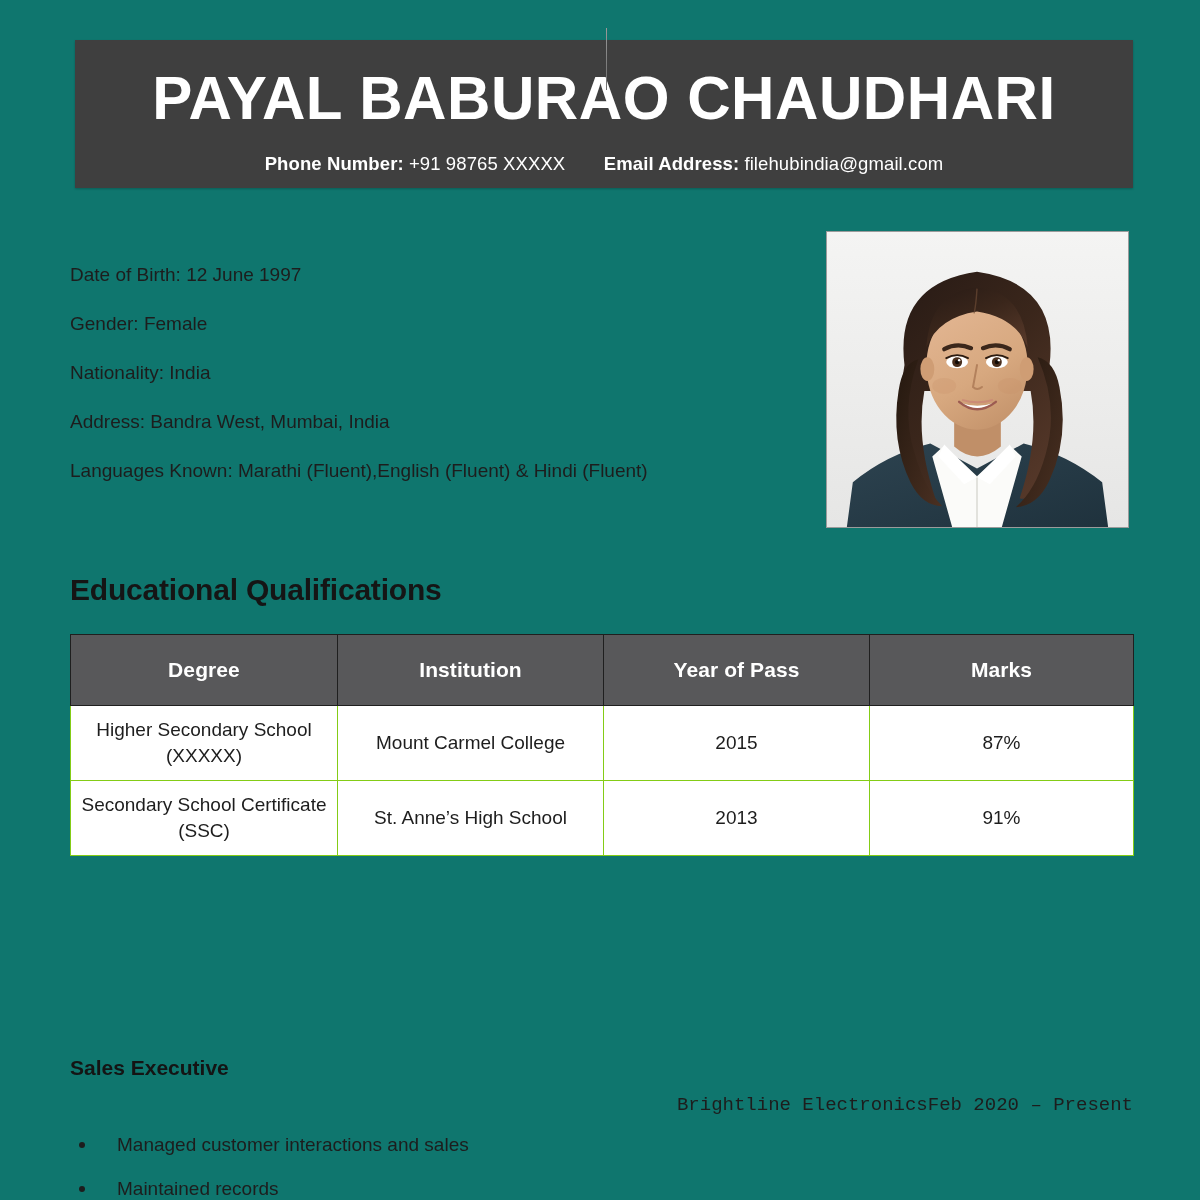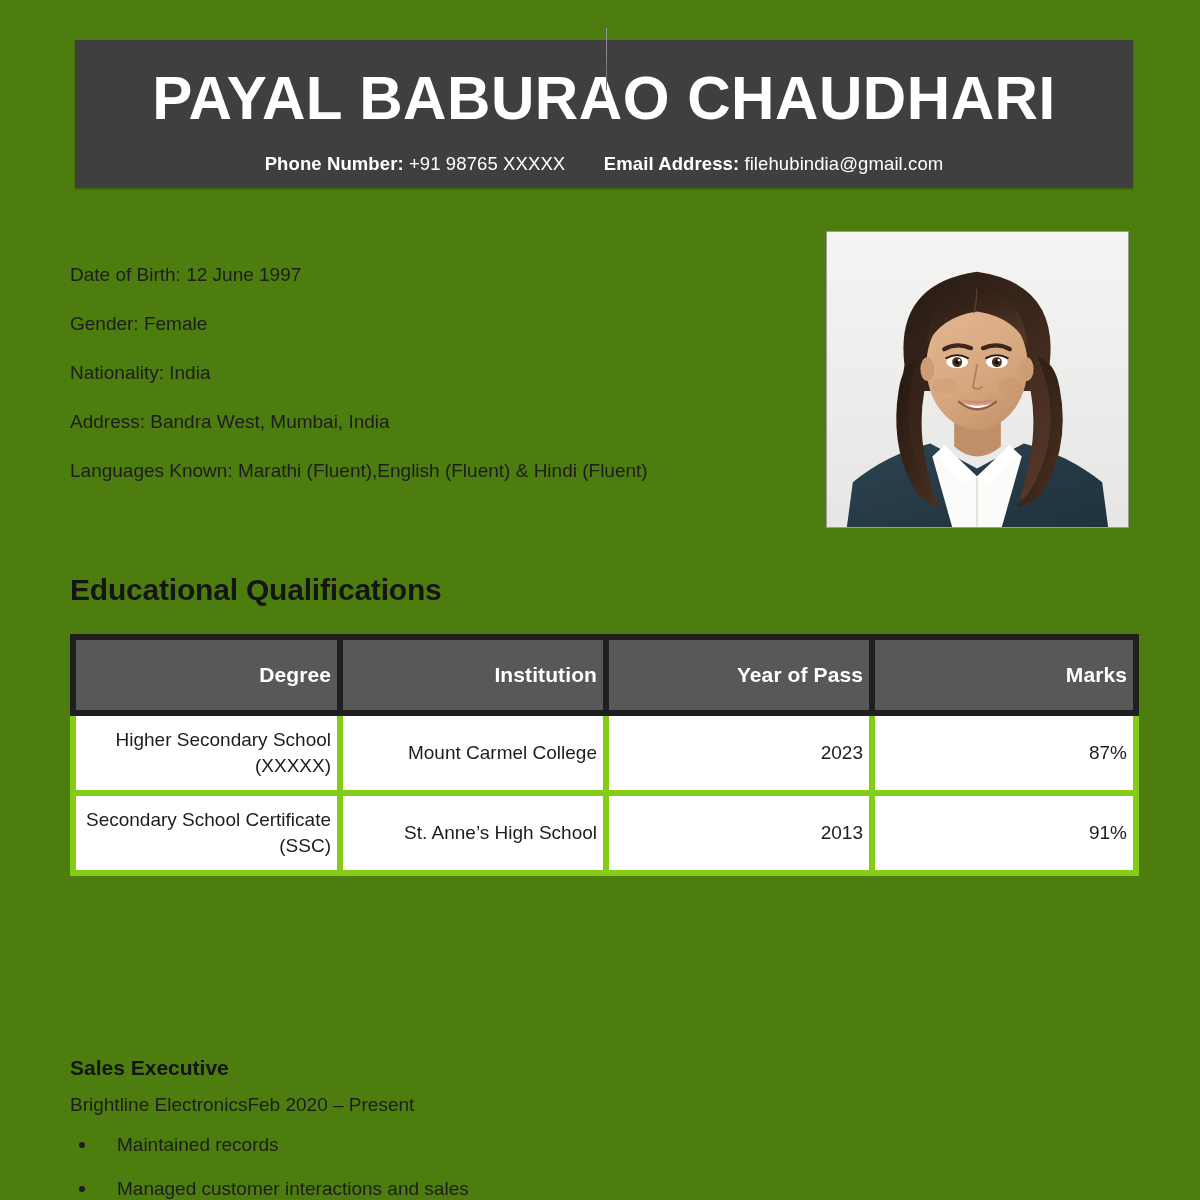--- a/index.html
+++ b/index.html
@@ -14,21 +14,21 @@
     position: relative;
     overflow: hidden;
     font-family: "Liberation Sans", "DejaVu Sans", sans-serif;
     color: #1a1a1a;
     -webkit-font-smoothing: antialiased;
   }
 
   .page {
     position: absolute;
     inset: 0;
-    background: #4d7c0f;
+    background: #0f766e;
   }
 
   
   .doc-caret {
     position: absolute;
     left: 606px;
     top: 28px;
     width: 1px;
     height: 62px;
     background: linear-gradient(to bottom, #9a9a9a 0%, #7d7d7d 60%, #6f6f6f 100%);
@@ -130,22 +130,22 @@
     border-collapse: collapse;
     table-layout: fixed;
   }
   .edu-table col.c1 { width: 267px; }
   .edu-table col.c2 { width: 266px; }
   .edu-table col.c3 { width: 266px; }
   .edu-table col.c4 { width: 264px; }
 
   .edu-table th,
   .edu-table td {
-    border: 6px solid #84cc16;
-    text-align: right;
+    border: 1px solid #84cc16;
+    text-align: center;
     vertical-align: middle;
     padding: 0 6px;
   }
   .edu-table thead th {
     background: #58585a;
     color: #ffffff;
     height: 70px;
     font-size: 21px;
     font-weight: 700;
     letter-spacing: 0.1px;
@@ -170,25 +170,26 @@
     font-weight: 700;
     color: #141414;
     white-space: nowrap;
   }
   .job-meta {
     position: absolute;
     left: 70px;
     top: 1093px;
     width: 1063px;
     display: flex;
-    justify-content: flex-start;
+    justify-content: flex-end;
     align-items: baseline;
     font-size: 19px;
     line-height: 24px;
     color: #1d1d1d;
+    font-family: Liberation Mono, monospace;
   }
   .job-company { white-space: nowrap; }
   .job-dates { white-space: nowrap; }
 
   .job-bullets {
     position: absolute;
     left: 70px;
     top: 1133px;
     width: 900px;
     margin: 0;
@@ -337,21 +338,21 @@
         <th>Degree</th>
         <th>Institution</th>
         <th>Year of Pass</th>
         <th>Marks</th>
       </tr>
     </thead>
     <tbody>
       <tr>
         <td>Higher Secondary School (XXXXX)</td>
         <td>Mount Carmel College</td>
-        <td>2023</td>
+        <td>2015</td>
         <td>87%</td>
       </tr>
       <tr>
         <td>Secondary School Certificate (SSC)</td>
         <td>St. Anne’s High School</td>
         <td>2013</td>
         <td>91%</td>
       </tr>
     </tbody>
   </table>
@@ -360,21 +361,21 @@
   <div class="job-title">Sales Executive</div>
 
   <div class="job-meta">
     <span class="job-company">Brightline Electronics</span>
     <span class="job-dates">Feb 2020 – Present</span>
   </div>
 
   <ul class="job-bullets">
     <li>
       <span class="bullet-dot"></span>
-      <span>Maintained records</span>
+      <span>Managed customer interactions and sales</span>
     </li>
     <li>
       <span class="bullet-dot"></span>
-      <span>Managed customer interactions and sales</span>
+      <span>Maintained records</span>
     </li>
   </ul>
 
 </div>
 
 </body></html>

